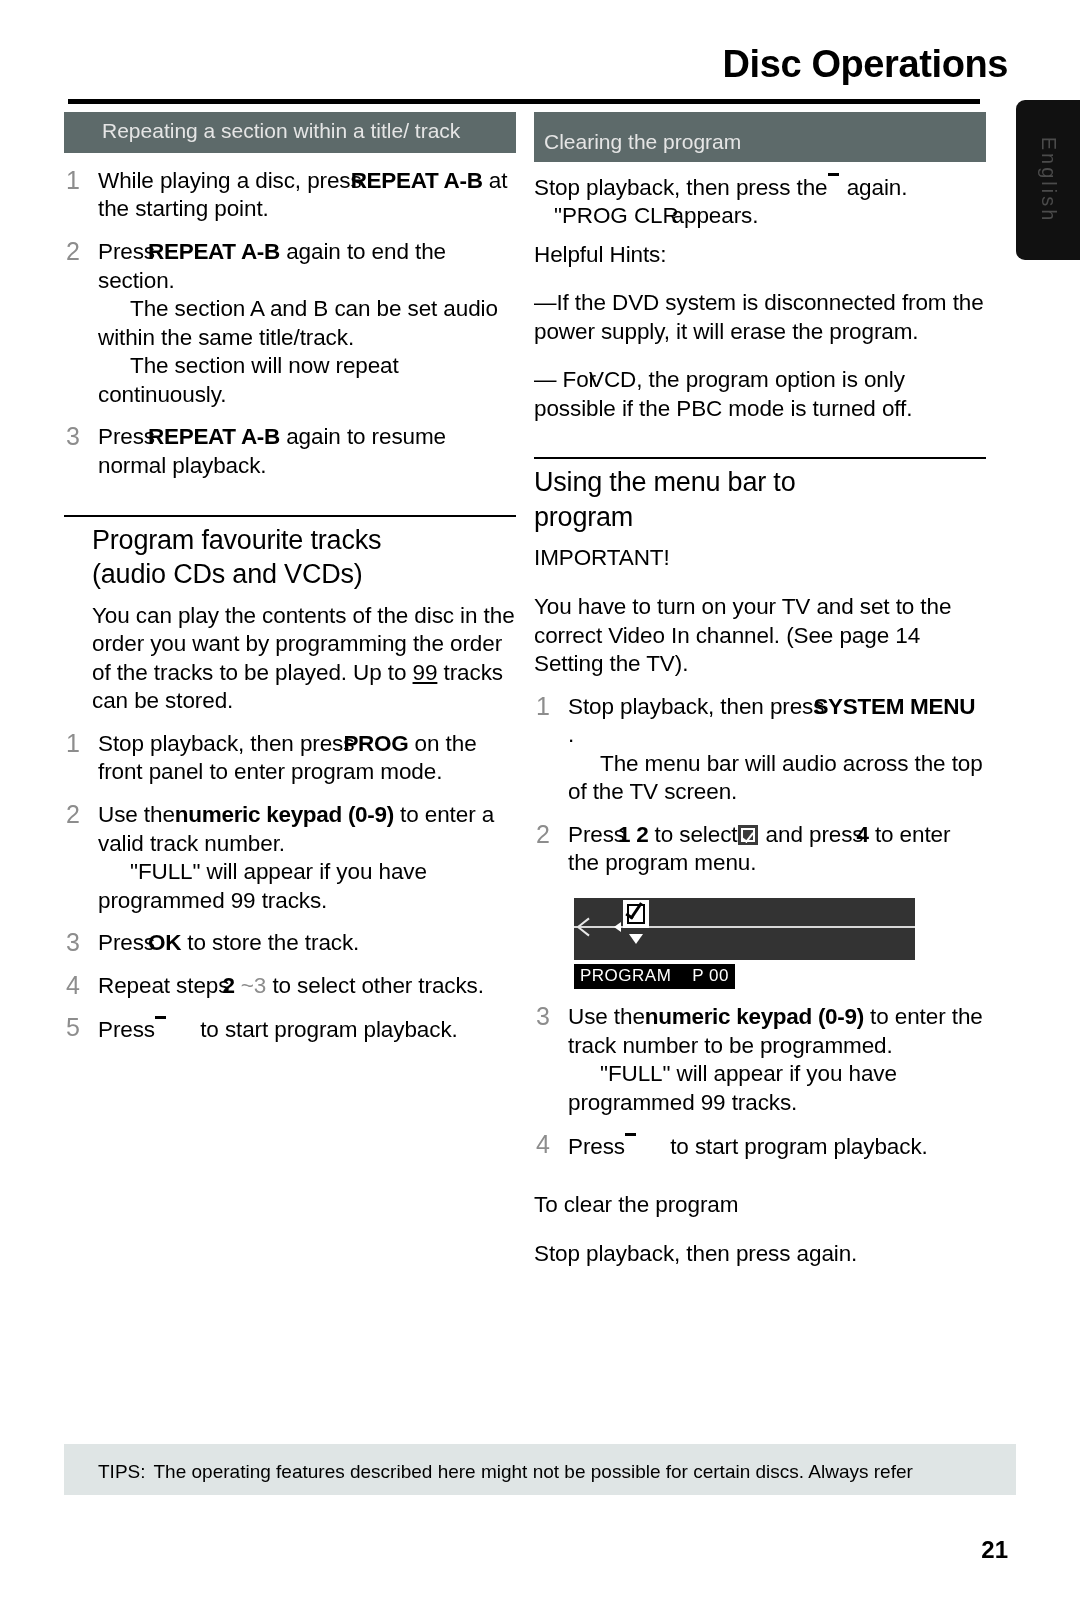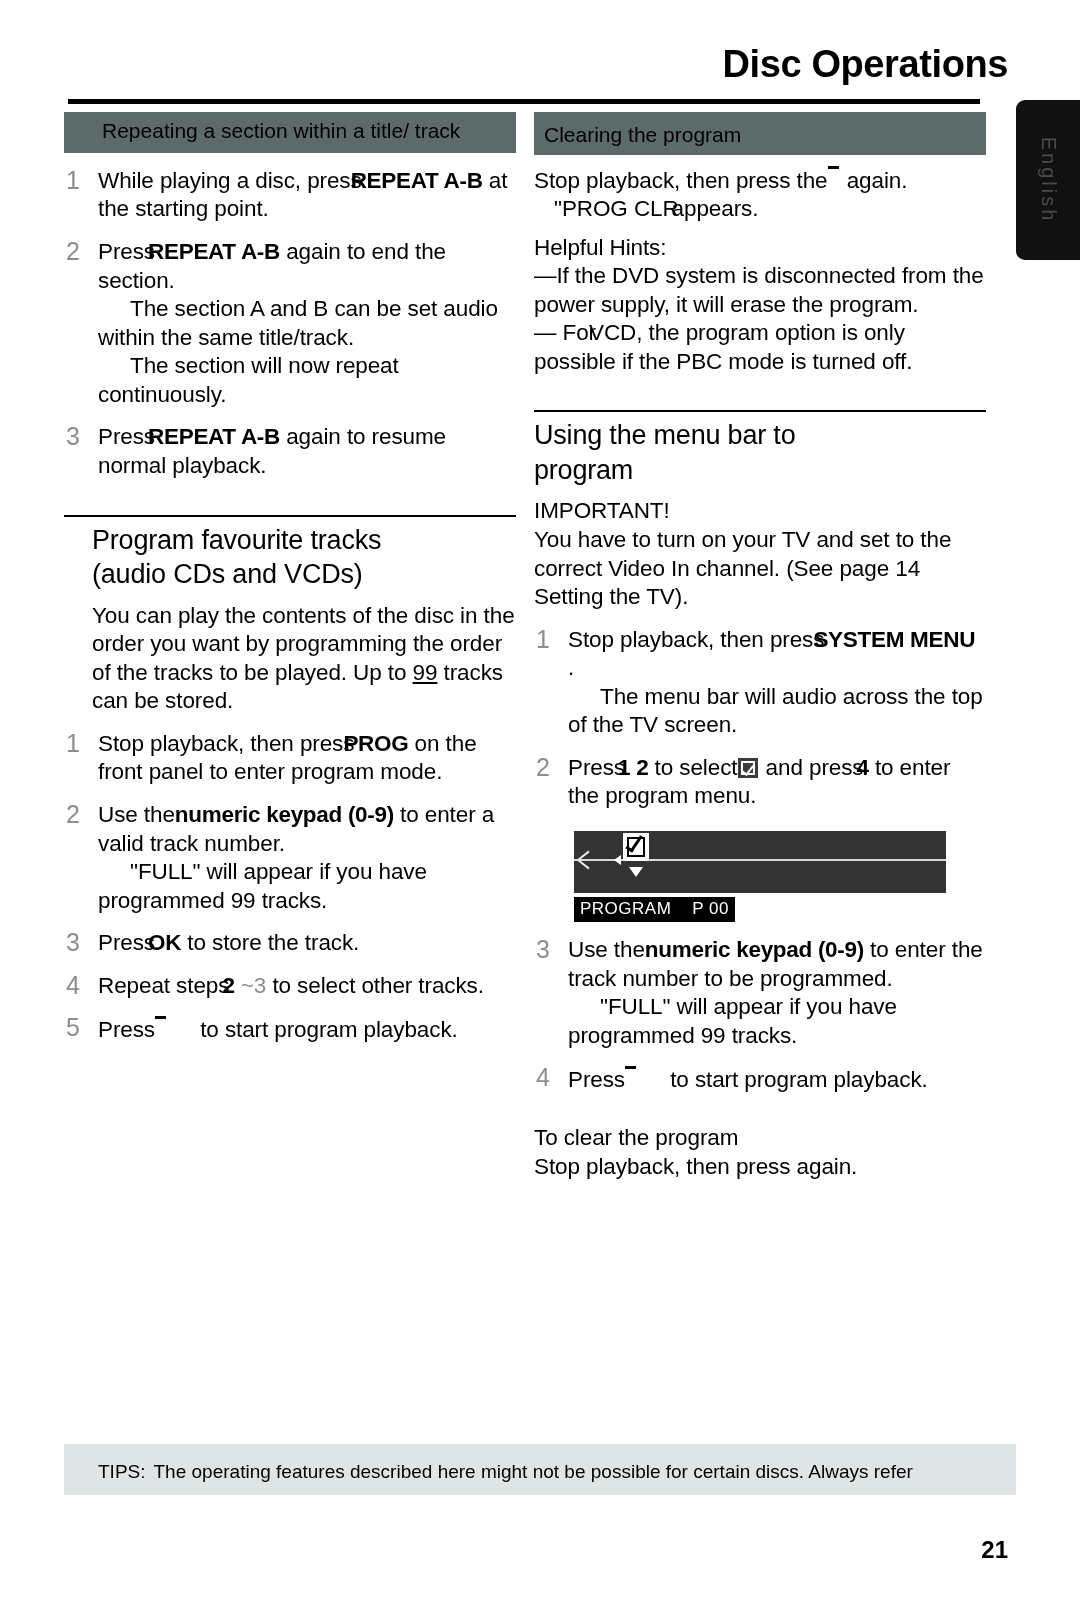--- a/index.html
+++ b/index.html
@@ -61,30 +61,30 @@
   .col {
     position: absolute;
     top: 112px;
   }
   .col-left { left: 64px; width: 452px; }
   .col-right { left: 534px; width: 452px; }
 
   
   .banner {
     background: #5d6a6a;
-    color: #000000;
+    color: #e5e5e5;
     font-size: 21px;
     line-height: 1.28;
     padding: 6px 10px 8px 38px;
     box-sizing: border-box;
     font-weight: 400;
   }
   .banner-right {
     padding-left: 10px;
-    padding-top: 10px;
+    padding-top: 17px;
     padding-bottom: 6px;
   }
 
   
   .heading-block { margin-top: 34px; }
   .heading-rule {
     height: 2px;
     background: #000;
     width: 100%;
     margin-bottom: 6px;
@@ -98,21 +98,21 @@
   }
 
   
   .para {
     font-size: 22.5px;
     line-height: 1.27;
     padding-left: 28px;
     margin-top: 10px;
     letter-spacing: -0.1px;
   }
-  .para.tight { margin-top: 0; }
+  .para.tight { margin-top: 20px; }
   .para.nopad { padding-left: 0; }
 
   
   .step {
     position: relative;
     font-size: 22.5px;
     line-height: 1.27;
     padding-left: 34px;
     margin-top: 14px;
     letter-spacing: -0.1px;
@@ -183,21 +183,21 @@
     border-left: 0;
     transform: rotate(38deg);
     z-index: 2;
   }
 
   
   .menu-graphic {
     position: relative;
     margin-top: 20px;
     margin-left: 40px;
-    width: 372px;
+    width: 341px;
   }
   .menu-bar {
     width: 100%;
     height: 62px;
     background: #333333;
     position: relative;
   }
   .menu-bar-divider {
     position: absolute;
     left: 0;

